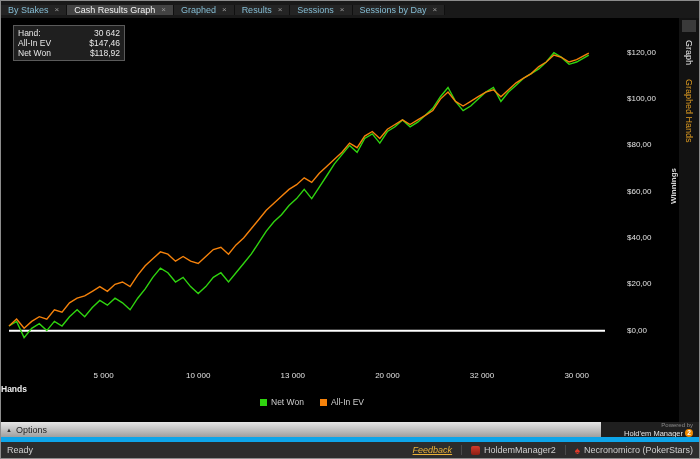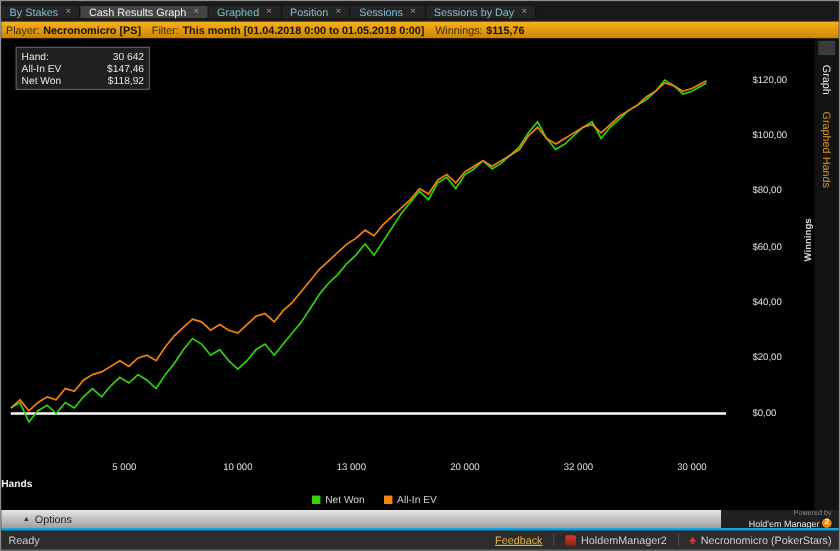--- a/index.html
+++ b/index.html
@@ -31,31 +31,31 @@
   .legitem{display:flex;align-items:center;font-size:8.5px;color:#cfcfcf;}
   .swatch{width:7px;height:7px;margin-right:4px;}
   
   .sidestrip{width:20px;background:#121212;display:flex;flex-direction:column;align-items:center;flex:none;}
   .cornerbox{width:14px;height:12px;background:#3a3a3a;margin:2px 0 5px;}
   .vtab{writing-mode:vertical-rl;font-size:9px;padding:3px 0;cursor:default;}
   .vtab.graph{color:#ececec;}
   .vtab.ghands{color:#dd9b22;margin-top:8px;}
   
   .optionsbar{height:15px;flex:none;display:flex;}
-  .optleft{flex:1;background:linear-gradient(#e6e6e6,#9f9f9f);display:flex;align-items:center;padding-left:18px;font-size:9px;color:#1e1e1e;}
+  .optleft{flex:1;background:linear-gradient(#e6e6e6,#9f9f9f);display:flex;align-items:center;padding-left:5px;font-size:9px;color:#1e1e1e;}
   .optarrow{font-size:6px;margin-right:4px;color:#333;}
   .brandblock{width:92px;background:#1f1f1f;display:flex;flex-direction:column;justify-content:center;align-items:flex-end;padding-right:6px;line-height:7px;}
   .poweredby{font-size:6px;color:#8a8a8a;}
   .brandname{font-size:7.5px;color:#e6e6e6;display:flex;align-items:center;gap:2px;}
   .badge2{width:8px;height:8px;border-radius:50%;background:#f08a00;color:#fff;font-size:6.5px;line-height:8px;text-align:center;font-weight:bold;}
   
-  .statusbar{height:16px;flex:none;background:#2c2c2c;border-top:2px solid #0ea5e9;display:flex;align-items:center;font-size:9px;color:#cfcfcf;padding:0 6px;}
+  .statusbar{height:16px;flex:none;background:#2c2c2c;border-top:5px solid #0ea5e9;display:flex;align-items:center;font-size:9px;color:#cfcfcf;padding:0 6px;}
   .statusleft{flex:1;}
   .statusitem{display:flex;align-items:center;margin-left:9px;white-space:nowrap;}
-  .feedback{color:#e9b23a;text-decoration:underline;cursor:pointer;}
+  .feedback{color:#e9b23a;text-decoration:underline;cursor:pointer;font-style:italic;}
   .sep{width:1px;height:10px;background:#4a4a4a;margin-left:9px;}
   .hmicon{width:9px;height:9px;background:linear-gradient(#d43a2a,#8c1f14);border-radius:2px;margin-right:4px;}
   .spade{color:#e03a2a;font-size:10px;margin-right:4px;line-height:9px;}
 </style>
 </head>
 <body>
 
 <div class="window">
 
   <div class="tabbar">
@@ -65,42 +65,34 @@
     </div>
     <div class="tab active">
       <span>Cash Results Graph</span>
       <span class="close">×</span>
     </div>
     <div class="tab">
       <span>Graphed</span>
       <span class="close">×</span>
     </div>
     <div class="tab">
-      <span>Position</span>
+      <span>Results</span>
       <span class="close">×</span>
     </div>
     <div class="tab">
       <span>Sessions</span>
       <span class="close">×</span>
     </div>
     <div class="tab">
       <span>Sessions by Day</span>
       <span class="close">×</span>
     </div>
     <div class="filler"></div>
   </div>
 
-  <div class="filterbar">
-    <span class="lbl">Player:</span>
-    <span class="val">Necronomicro [PS]</span>
-    <span class="lbl">Filter:</span>
-    <span class="val">This month [01.04.2018 0:00 to 01.05.2018 0:00]</span>
-    <span class="lbl">Winnings:</span>
-    <span class="val">$115,76</span>
-  </div>
 
   <div class="main">
     <div class="chartwrap">
       <div class="infobox">
         <div class="inforow">
           <span>Hand:</span>
           <span>30 642</span>
         </div>
         <div class="inforow">
           <span>All-In EV</span>

